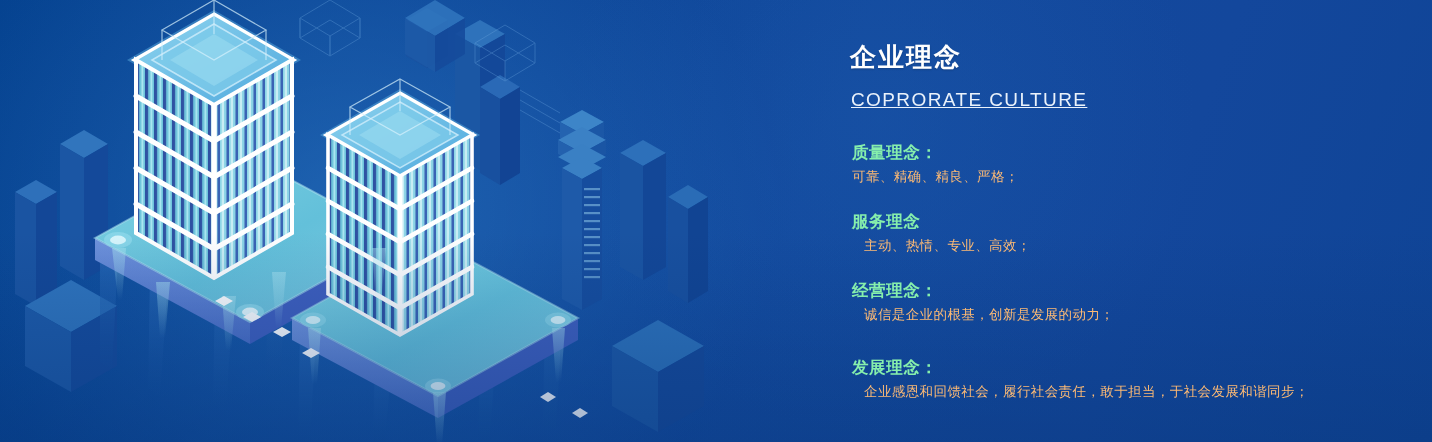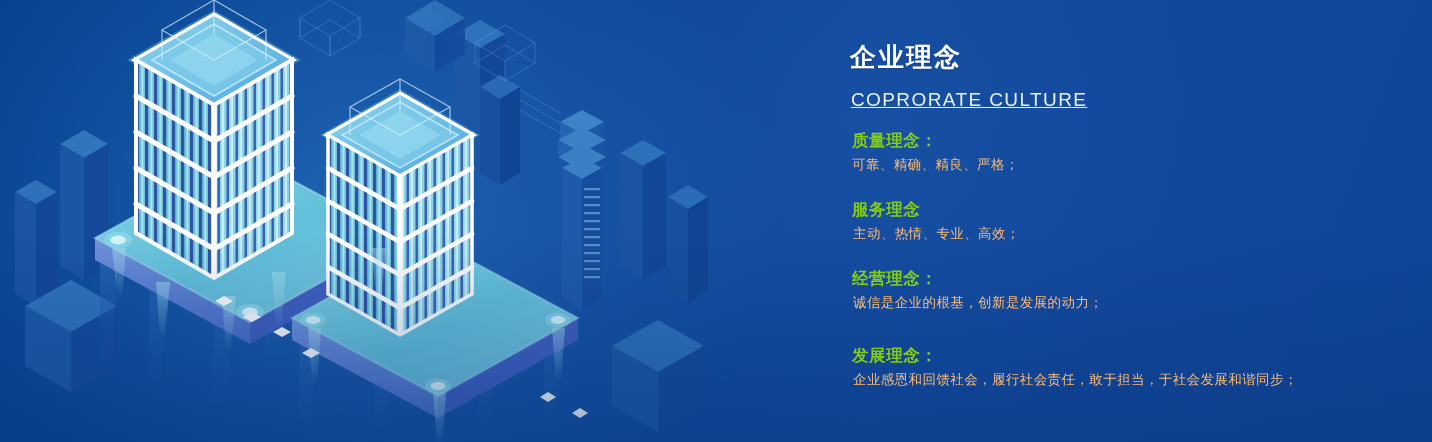--- a/index.html
+++ b/index.html
@@ -24,23 +24,23 @@
   .text-col{position:absolute;left:850px;top:0;width:560px;height:442px;color:#ffffff;}
   .title{position:absolute;left:0;top:44px;font-size:26px;font-weight:bold;letter-spacing:2px;line-height:1;
     color:#ffffff;text-shadow:0 1px 2px rgba(0,0,0,.18);}
   .subtitle{position:absolute;left:1px;top:89px;font-size:19px;letter-spacing:1.4px;color:#eaf2fb;font-weight:400;text-decoration:underline;}
 
   .block{position:absolute;left:2px;}
   .b1{top:131px;}
   .b2{top:200px;}
   .b3{top:269px;}
   .b4{top:346px;}
-  .b-title{font-size:16.5px;font-weight:bold;color:#84cc16;letter-spacing:.6px;margin:0 0 7px 0;line-height:1.15;}
+  .b-title{font-size:16.5px;font-weight:bold;color:#86efac;letter-spacing:.6px;margin:12px 0 7px 0;line-height:1.15;}
   .b-body{font-size:13.5px;color:#fdba74;letter-spacing:.4px;line-height:1.25;margin:0;font-weight:400;}
-  .b2 .b-body,.b3 .b-body,.b4 .b-body{margin-left:1px;}
+  .b2 .b-body,.b3 .b-body,.b4 .b-body{margin-left:12px;}
 </style>
 </head>
 <body>
 
 <div class="banner">
 
   <div class="bg-base"></div>
   <div class="bg-glow"></div>
   <div class="bg-glow2"></div>
 

